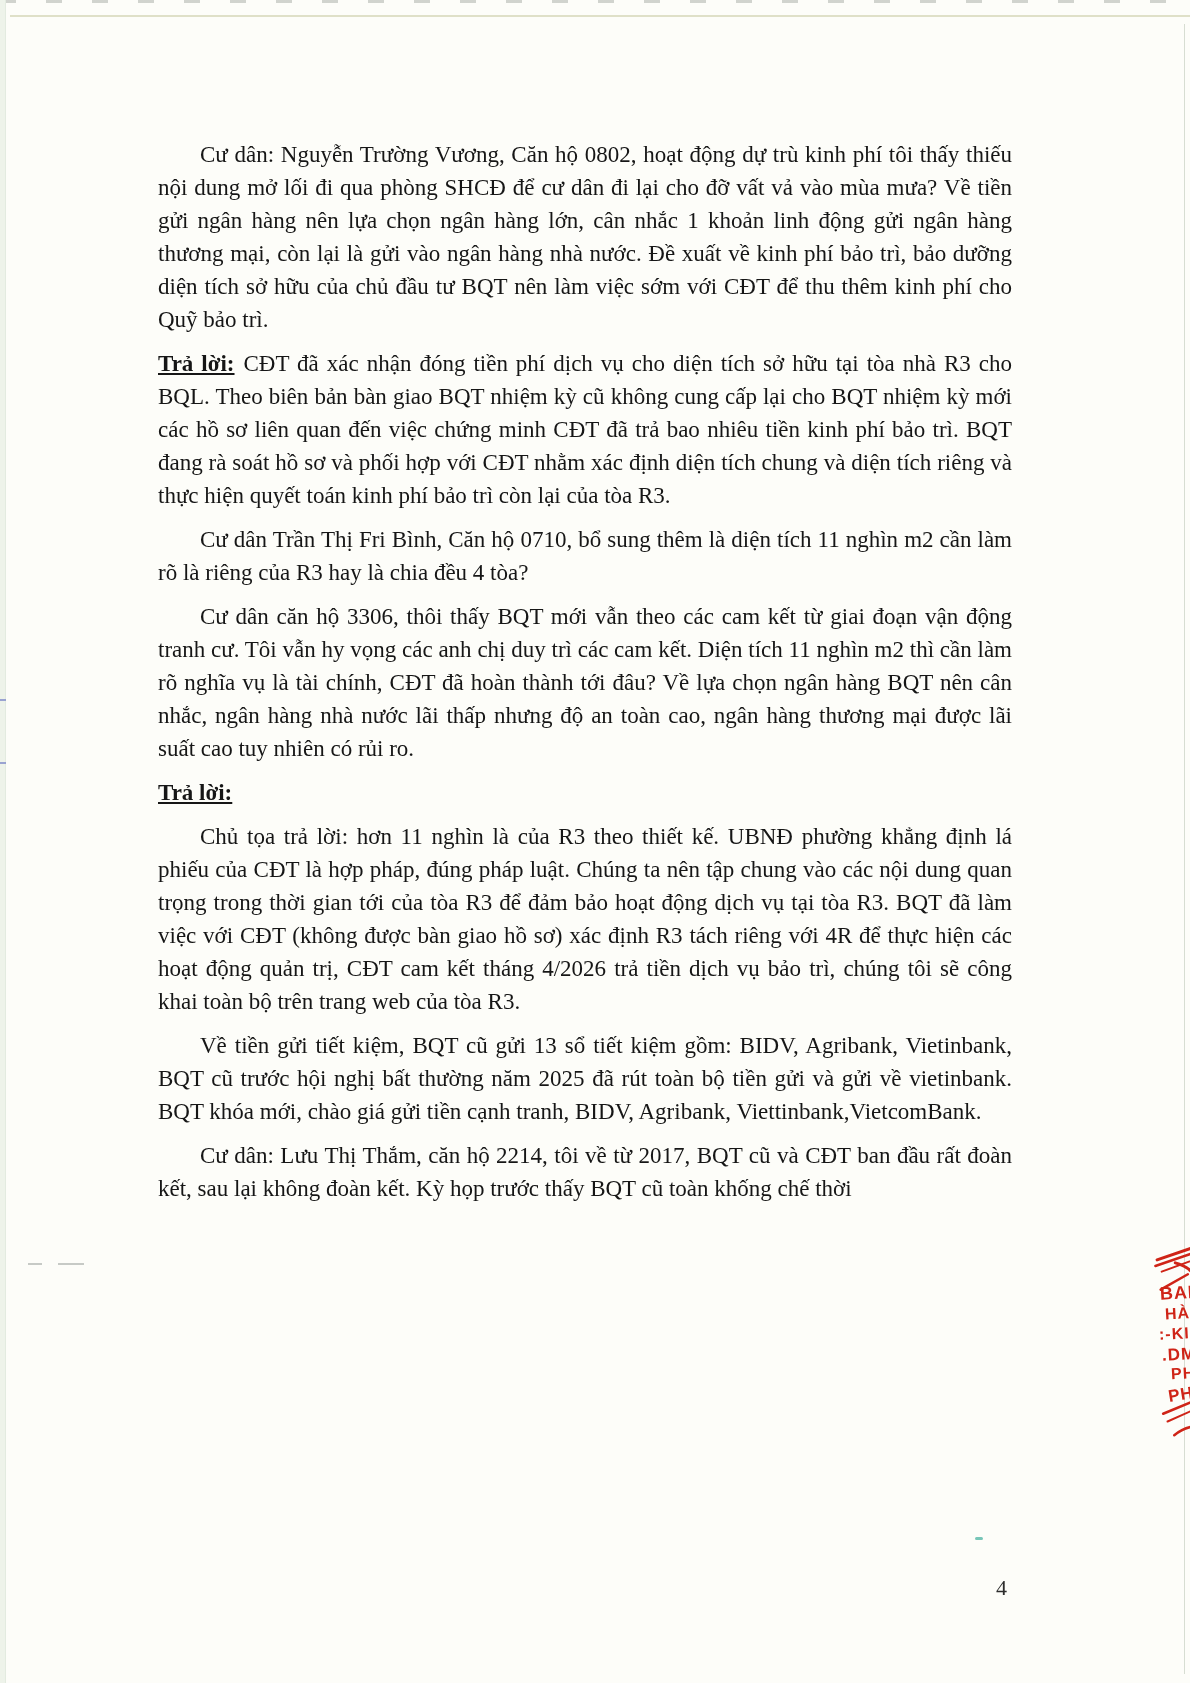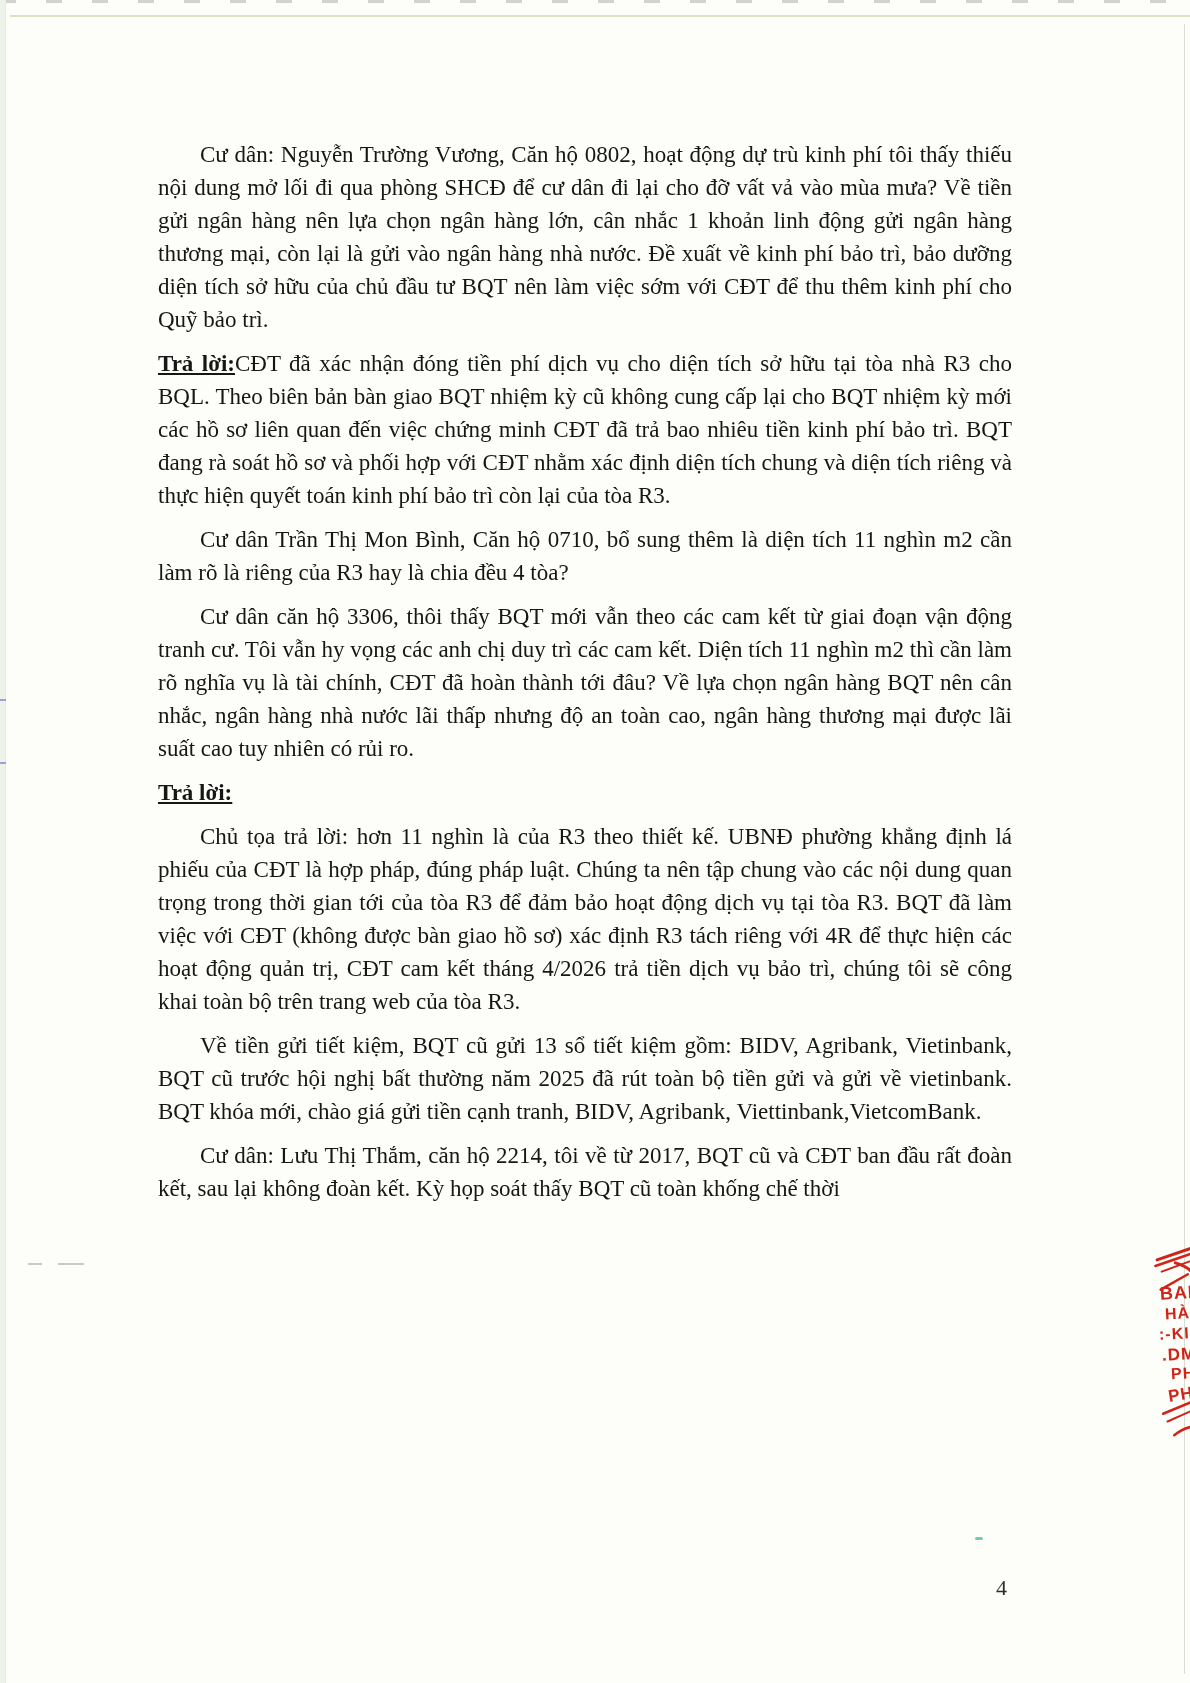--- a/index.html
+++ b/index.html
@@ -39,21 +39,21 @@
 
   
   .text-block {
     position:absolute; left:158px; top:138px; width:854px;
     font-size:23px; line-height:33px; color:#161616;
     text-align:justify;
   }
   .para { margin:0 0 11px 0; }
   .para.indent { text-indent:42px; }
   .lead {
-    font-weight:bold; text-decoration:underline; 
+    font-weight:bold; text-decoration:underline; margin-right:9px;
   }
   .page-number {
     position:absolute; left:996px; top:1575px;
     font-size:22px; color:#2d2d2d;
   }
 
   
   .stamp {
     position:absolute; left:1158px; top:1242px; width:150px; height:220px;
     color:#cf2417;
@@ -81,26 +81,26 @@
   <div class="scan-tick tick-1"></div>
   <div class="scan-tick tick-2"></div>
   <div class="scan-right-hairline"></div>
   <div class="scan-dash dash-1"></div>
   <div class="scan-dash dash-2"></div>
   <div class="scan-speck"></div>
 
   <div class="text-block">
     <p class="para indent"><span>Cư dân: Nguyễn Trường Vương, Căn hộ 0802, hoạt động dự trù kinh phí tôi thấy thiếu nội dung mở lối đi qua phòng SHCĐ để cư dân đi lại cho đỡ vất vả vào mùa mưa? Về tiền gửi ngân hàng nên lựa chọn ngân hàng lớn, cân nhắc 1 khoản linh động gửi ngân hàng thương mại, còn lại là gửi vào ngân hàng nhà nước. Đề xuất về kinh phí bảo trì, bảo dưỡng diện tích sở hữu của chủ đầu tư BQT nên làm việc sớm với CĐT để thu thêm kinh phí cho Quỹ bảo trì.</span></p>
     <p class="para"><b class="lead">Trả lời:</b><span>CĐT đã xác nhận đóng tiền phí dịch vụ cho diện tích sở hữu tại tòa nhà R3 cho BQL. Theo biên bản bàn giao BQT nhiệm kỳ cũ không cung cấp lại cho BQT nhiệm kỳ mới các hồ sơ liên quan đến việc chứng minh CĐT đã trả bao nhiêu tiền kinh phí bảo trì. BQT đang rà soát hồ sơ và phối hợp với CĐT nhằm xác định diện tích chung và diện tích riêng và thực hiện quyết toán kinh phí bảo trì còn lại của tòa R3.</span></p>
-    <p class="para indent"><span>Cư dân Trần Thị Mon Bình, Căn hộ 0710, bổ sung thêm là diện tích 11 nghìn m2 cần làm rõ là riêng của R3 hay là chia đều 4 tòa?</span></p>
+    <p class="para indent"><span>Cư dân Trần Thị Fri Bình, Căn hộ 0710, bổ sung thêm là diện tích 11 nghìn m2 cần làm rõ là riêng của R3 hay là chia đều 4 tòa?</span></p>
     <p class="para indent"><span>Cư dân căn hộ 3306, thôi thấy BQT mới vẫn theo các cam kết từ giai đoạn vận động tranh cư. Tôi vẫn hy vọng các anh chị duy trì các cam kết. Diện tích 11 nghìn m2 thì cần làm rõ nghĩa vụ là tài chính, CĐT đã hoàn thành tới đâu? Về lựa chọn ngân hàng BQT nên cân nhắc, ngân hàng nhà nước lãi thấp nhưng độ an toàn cao, ngân hàng thương mại được lãi suất cao tuy nhiên có rủi ro.</span></p>
     <p class="para"><b class="lead">Trả lời:</b></p>
     <p class="para indent"><span>Chủ tọa trả lời: hơn 11 nghìn là của R3 theo thiết kế. UBNĐ phường khẳng định lá phiếu của CĐT là hợp pháp, đúng pháp luật. Chúng ta nên tập chung vào các nội dung quan trọng trong thời gian tới của tòa R3 để đảm bảo hoạt động dịch vụ tại tòa R3. BQT đã làm việc với CĐT (không được bàn giao hồ sơ) xác định R3 tách riêng với 4R để thực hiện các hoạt động quản trị, CĐT cam kết tháng 4/2026 trả tiền dịch vụ bảo trì, chúng tôi sẽ công khai toàn bộ trên trang web của tòa R3.</span></p>
     <p class="para indent"><span>Về tiền gửi tiết kiệm, BQT cũ gửi 13 sổ tiết kiệm gồm: BIDV, Agribank, Vietinbank, BQT cũ trước hội nghị bất thường năm 2025 đã rút toàn bộ tiền gửi và gửi về vietinbank. BQT khóa mới, chào giá gửi tiền cạnh tranh, BIDV, Agribank, Viettinbank,VietcomBank.</span></p>
-    <p class="para indent"><span>Cư dân: Lưu Thị Thắm, căn hộ 2214, tôi về từ 2017, BQT cũ và CĐT ban đầu rất đoàn kết, sau lại không đoàn kết. Kỳ họp soát thấy BQT cũ toàn khống chế thời</span></p>
+    <p class="para indent"><span>Cư dân: Lưu Thị Thắm, căn hộ 2214, tôi về từ 2017, BQT cũ và CĐT ban đầu rất đoàn kết, sau lại không đoàn kết. Kỳ họp trước thấy BQT cũ toàn khống chế thời</span></p>
   </div>
 
   <div class="page-number">4</div>
 
   <div class="stamp">
     <svg class="stamp-strokes" width="60" height="210" viewBox="0 0 60 210">
       <g fill="none" stroke="#cf2417" stroke-linecap="round">
         <path d="M4 14 L46 2" stroke-width="3"></path>
         <path d="M2 20 L44 8" stroke-width="2.5"></path>
         <path d="M8 26 L50 13" stroke-width="2"></path>

